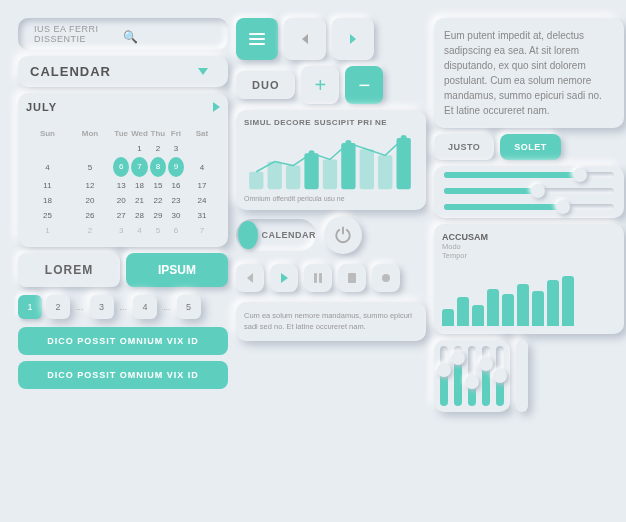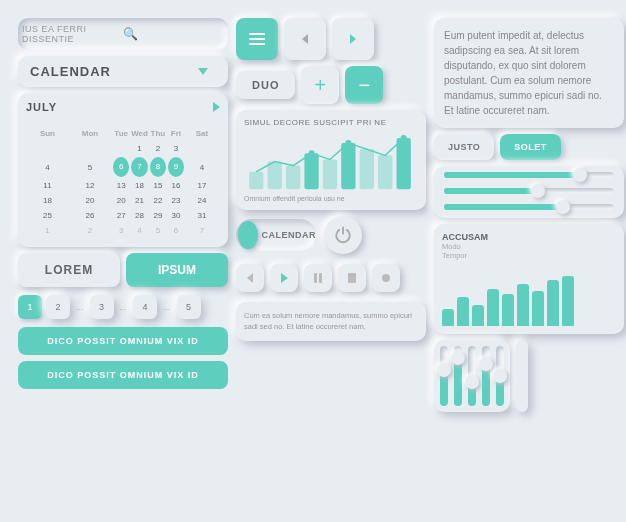--- a/index.html
+++ b/index.html
@@ -41,22 +41,22 @@
       box-shadow: 3px 3px 6px #b8bfc9, -3px -3px 6px #ffffff;
       border: none;
       cursor: pointer;
     }
 
     
     .col1 { display: flex; flex-direction: column; gap: 6px; }
 
     .search-bar {
       display: flex;
-      align-items: center;
-      padding: 6px 4px;
+      align-items: flex-end;
+      padding: 6px 16px;
       font-size: 9px;
       color: #999;
       letter-spacing: 0.5px;
     }
     .search-bar span { flex: 1; }
     .search-icon { color: #aaa; font-size: 12px; }
 
     .calendar-header {
       display: flex;
       align-items: center;
@@ -229,21 +229,21 @@
       display: flex; align-items: center; justify-content: center;
       background: #5ecfbf;
       border-radius: 8px;
       font-size: 20px;
       color: white;
       cursor: pointer;
       box-shadow: 3px 3px 6px #b8bfc9, -3px -3px 6px #ffffff;
     }
 
     .chart-widget { padding: 8px; }
-    .chart-title { font-size: 8px; color: #777; letter-spacing: 0.5px; margin-bottom: 4px; font-weight: 400; }
+    .chart-title { font-size: 8px; color: #777; letter-spacing: 0.5px; margin-bottom: 4px; font-weight: 700; }
     .chart-caption { font-size: 7px; color: #999; }
 
     
     .line-chart { width: 100%; height: 60px; }
 
     .toggle-row {
       display: flex;
       align-items: center;
       gap: 8px;
     }

